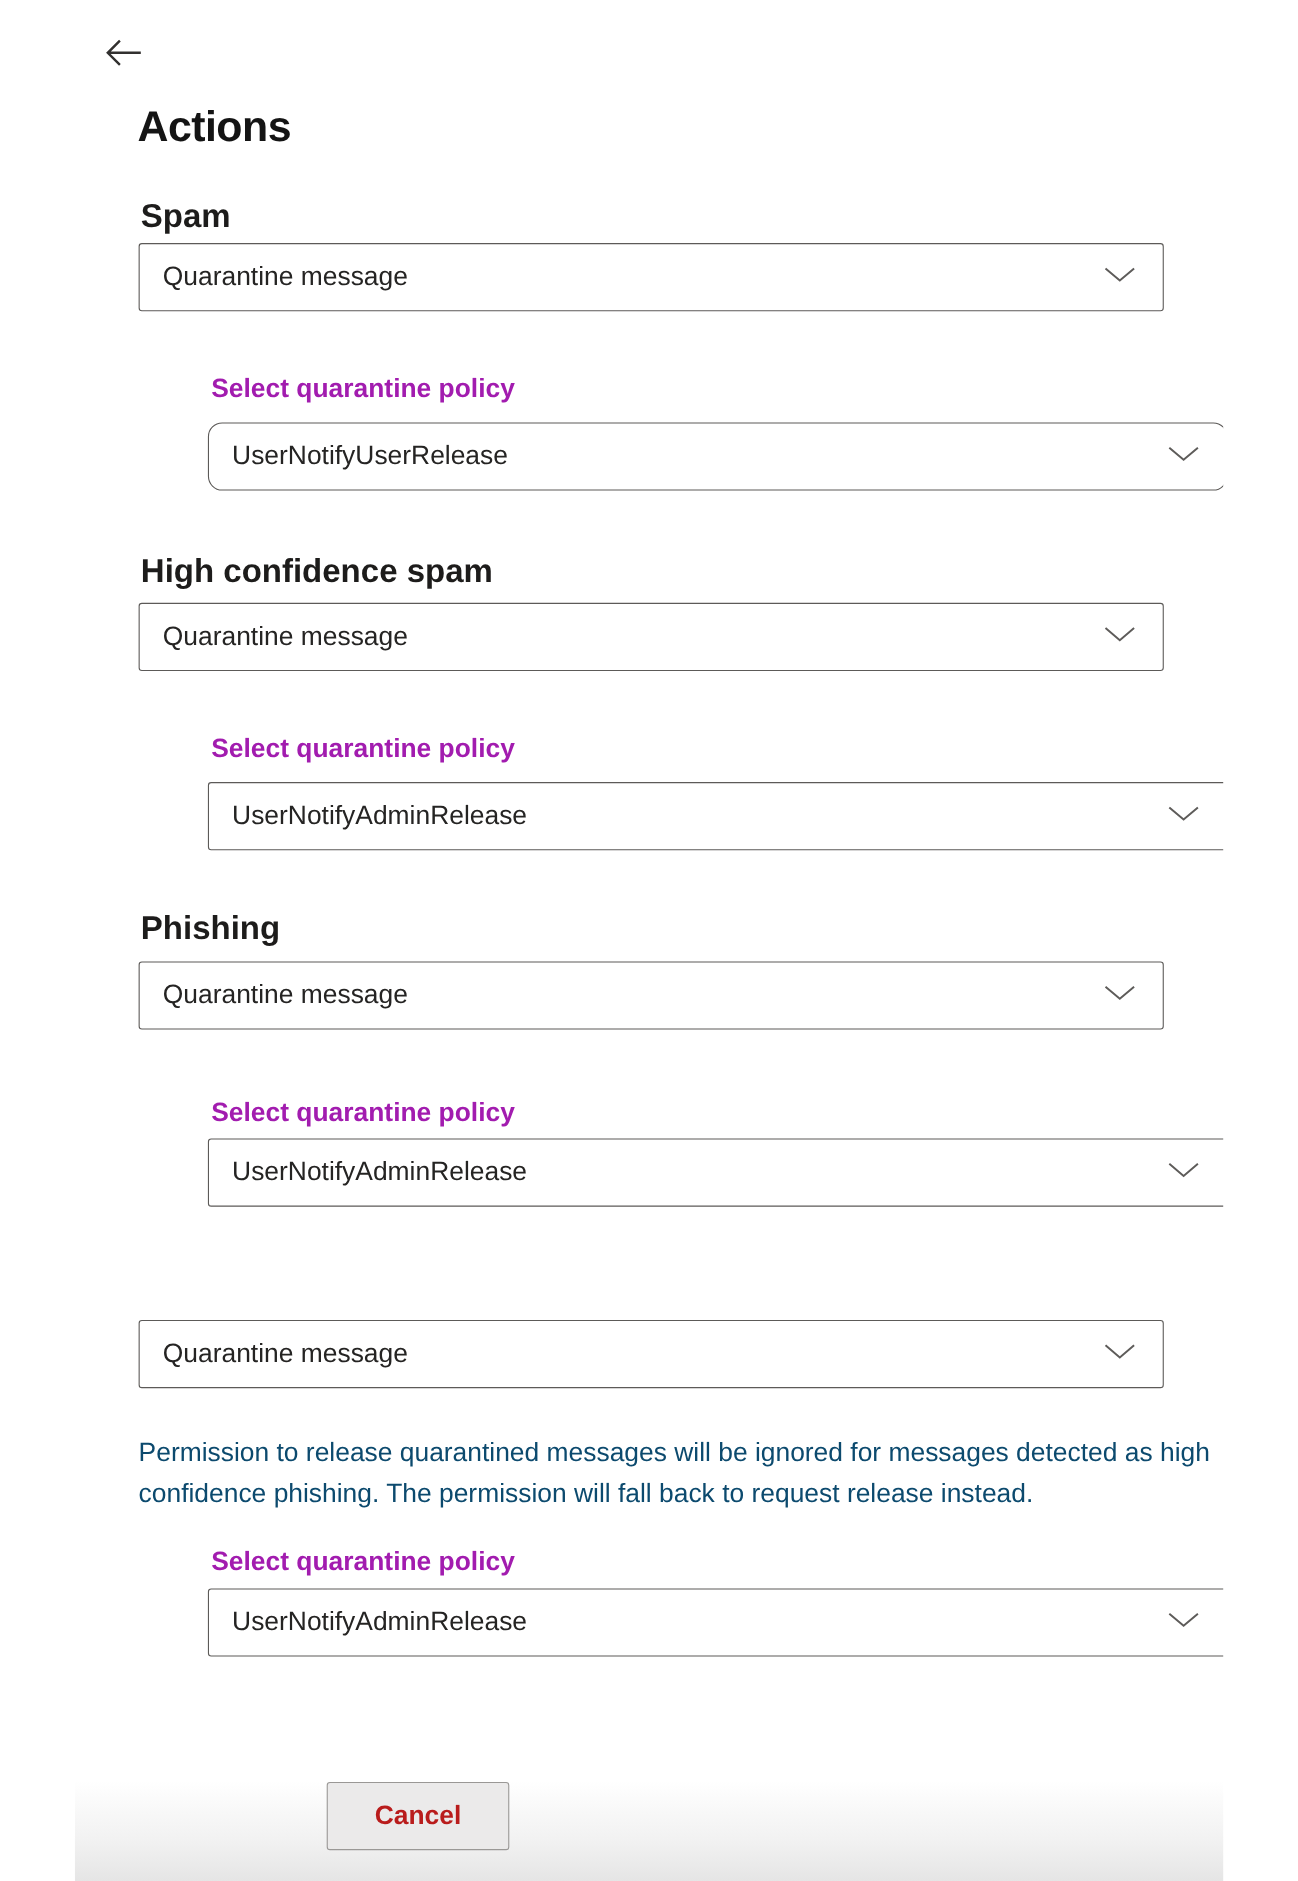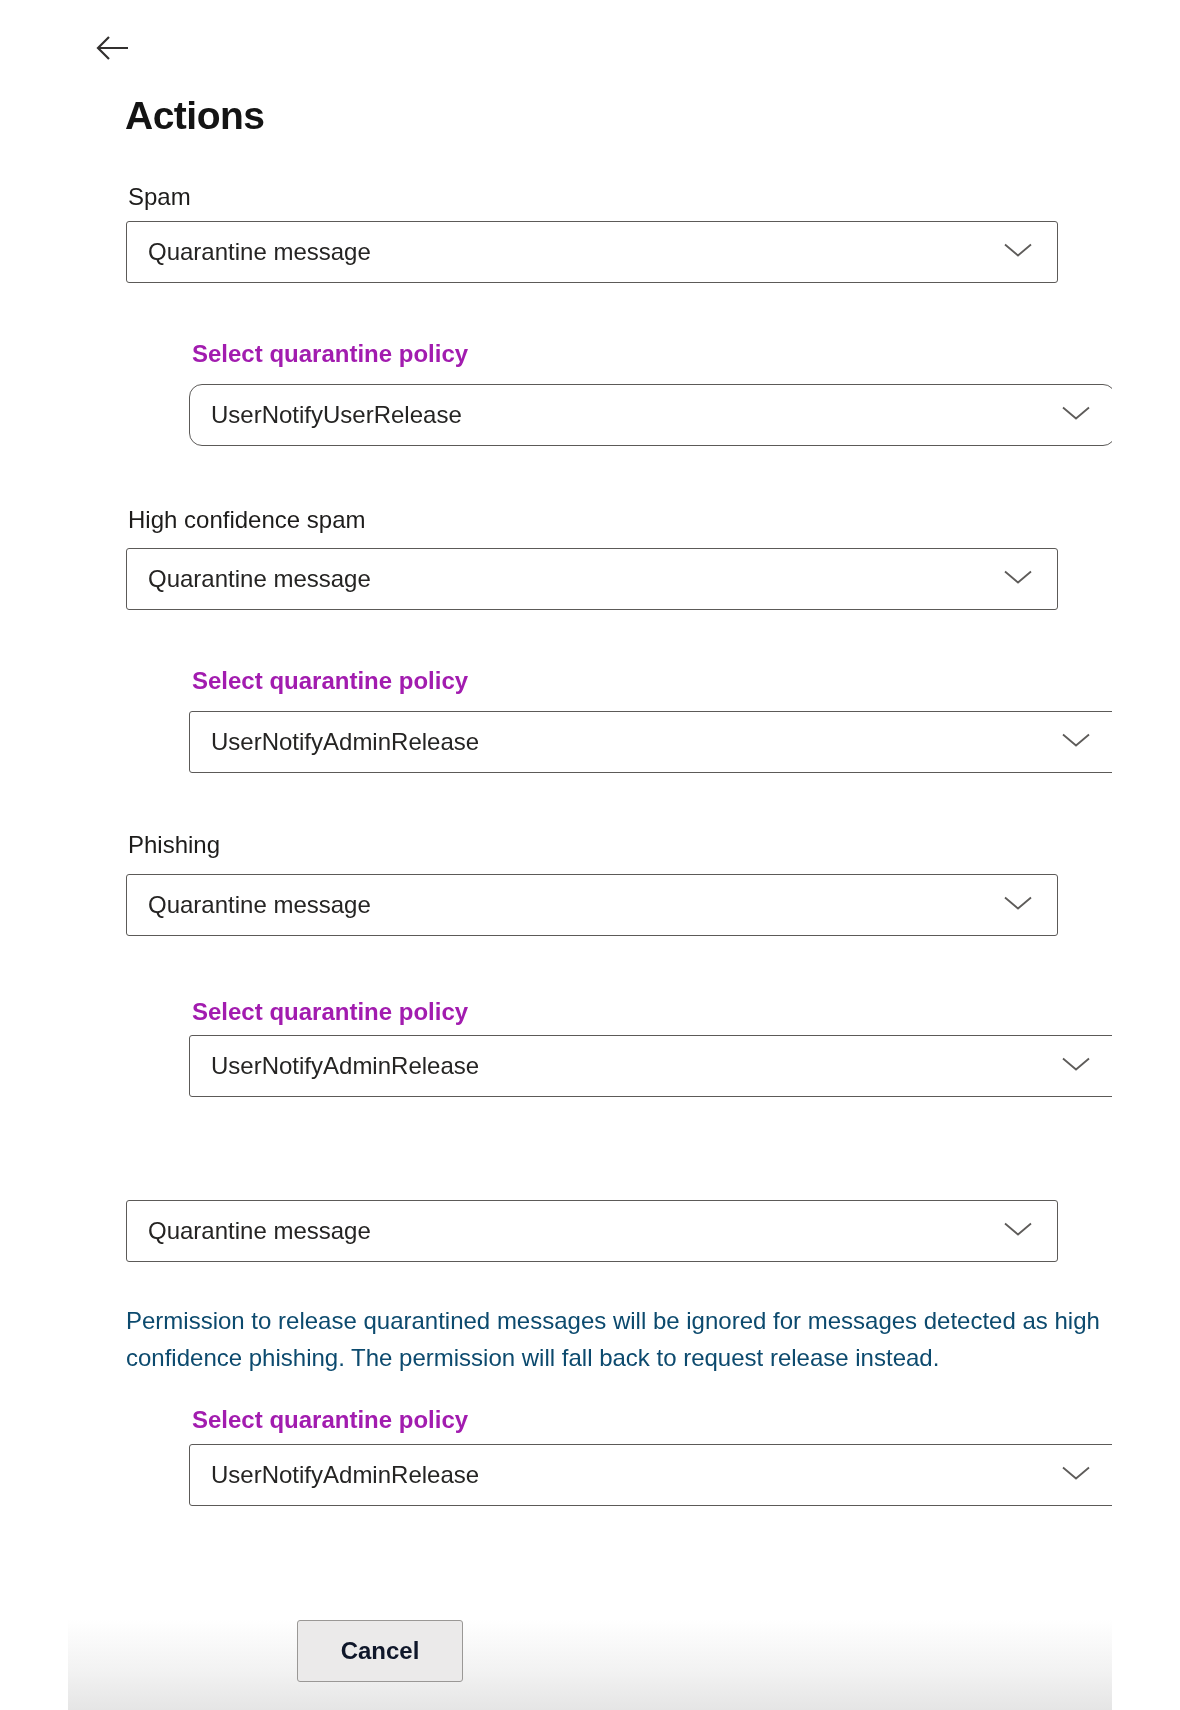--- a/index.html
+++ b/index.html
@@ -6,39 +6,39 @@
   html,body { background:#ffffff; }
   body { font-family:"Liberation Sans","DejaVu Sans",sans-serif; color:#201f1e; }
   .stage { position:relative; width:1044px; height:1710px; background:#fff; overflow:hidden; margin:0 auto; }
 
   .icon-btn { position:absolute; background:transparent; border:none; cursor:pointer; padding:0; line-height:0; }
   #back-btn  { left:22px; top:28px; width:44px; height:40px; }
   #close-btn { left:1112px; top:28px; width:40px; height:36px; }
 
   .page-title { position:absolute; left:57px; top:94px; font-size:39px; font-weight:700; letter-spacing:-0.5px; color:#141414; }
 
-  .sec-label { position:absolute; font-size:24px; font-weight:400; color:#1d1c1b; line-height:30px; white-space:nowrap; }
+  .sec-label { position:absolute; font-size:30px; font-weight:700; color:#1d1c1b; line-height:30px; white-space:nowrap; }
   .policy-label { position:absolute; font-size:24px; font-weight:600; color:#a21caf; line-height:30px; white-space:nowrap; }
 
   .dd { position:absolute; height:62px; background:#fff; border:1.5px solid #5c5a58; border-radius:3px;
         display:flex; align-items:center; padding:0 93px 0 21px; cursor:pointer; }
   .dd-wide   { left:58px;  width:932px; }
   .dd-indent { left:121px; width:927px; }
   .dd-value { font-size:24px; font-weight:400; color:#252423; white-space:nowrap; overflow:hidden; }
   .chev { position:absolute; right:24px; top:50%; transform:translateY(-50%); }
 
   .note { position:absolute; left:58px; top:1302px; width:990px; font-size:24px; font-weight:400;
           line-height:37px; color:#0c4a6e; }
 
   .footer { position:absolute; left:0; top:1590px; width:1180px; height:120px; z-index:5;
             background:linear-gradient(180deg, rgba(255,255,255,0.88) 0%, #ffffff 24%, #f2f2f2 68%, #e5e5e5 100%); }
   .btn { position:absolute; top:30px; height:62px; border-radius:3px; font-family:inherit;
          font-size:24px; font-weight:600; cursor:pointer; }
   #save-btn   { left:44px;  width:160px; background:#0d7bd6; border:1.5px solid #0d7bd6; color:#fff; }
-  #cancel-btn { left:229px; width:166px; background:#ebeaea; border:1.5px solid #9a9896; color:#0f172a; }
+  #cancel-btn { left:229px; width:166px; background:#ebeaea; border:1.5px solid #9a9896; color:#b91c1c; }
 
   .float-widget { position:absolute; left:1050px; width:97px; border:none; cursor:pointer; z-index:10;
                   display:flex; align-items:center; justify-content:center; }
   #help-widget     { top:1416px; height:100px; background:#077e86; }
   #feedback-widget { top:1516px; height:95px;  background:#262524; }
 
   .corner-wedge { position:absolute; left:1168px; top:1688px; width:12px; height:22px; z-index:11;
                   background:#5d120c; border-top-left-radius:100%; }
 </style>
 </head>

